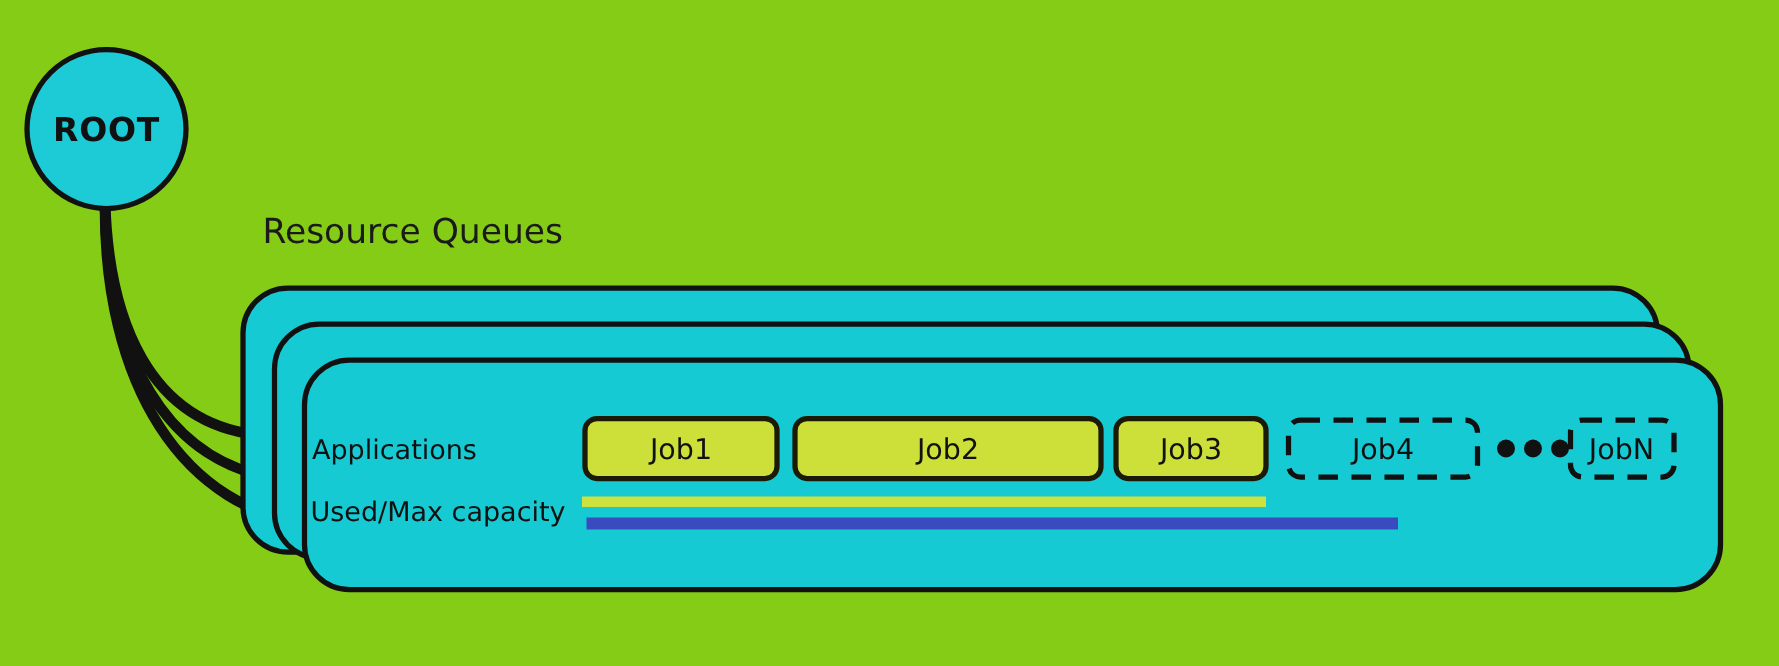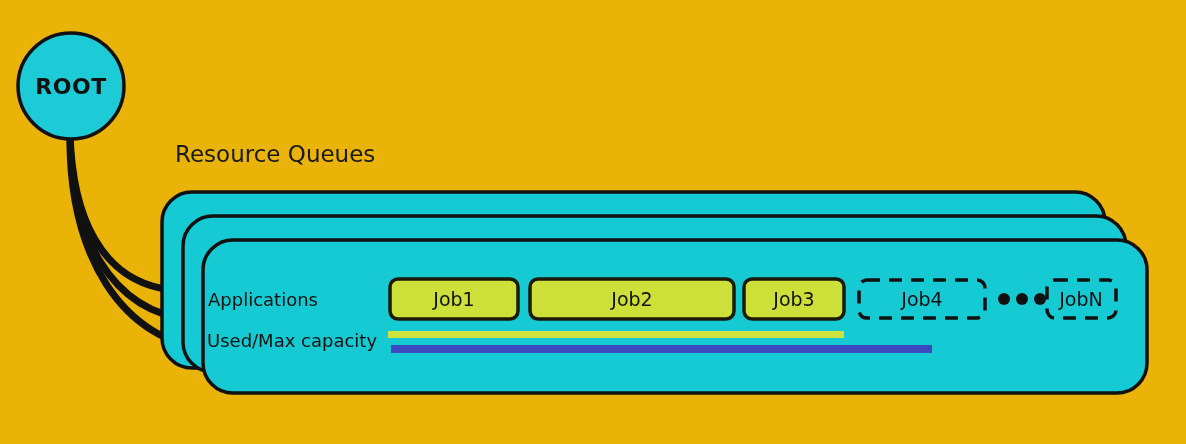--- a/index.html
+++ b/index.html
@@ -7,21 +7,21 @@
     padding: 0;
     background: #ffffff;
   }
   body {
     font-family: "DejaVu Sans", "Liberation Sans", sans-serif;
   }
   #diagram-root {
     position: relative;
     width: 1186px;
     height: 444px;
-    background: #eab308;
+    background: #84cc16;
     overflow: hidden;
   }
   #diagram-svg {
     position: absolute;
     top: 0;
     left: 0;
     width: 1186px;
     height: 444px;
   }
   .node-text {

